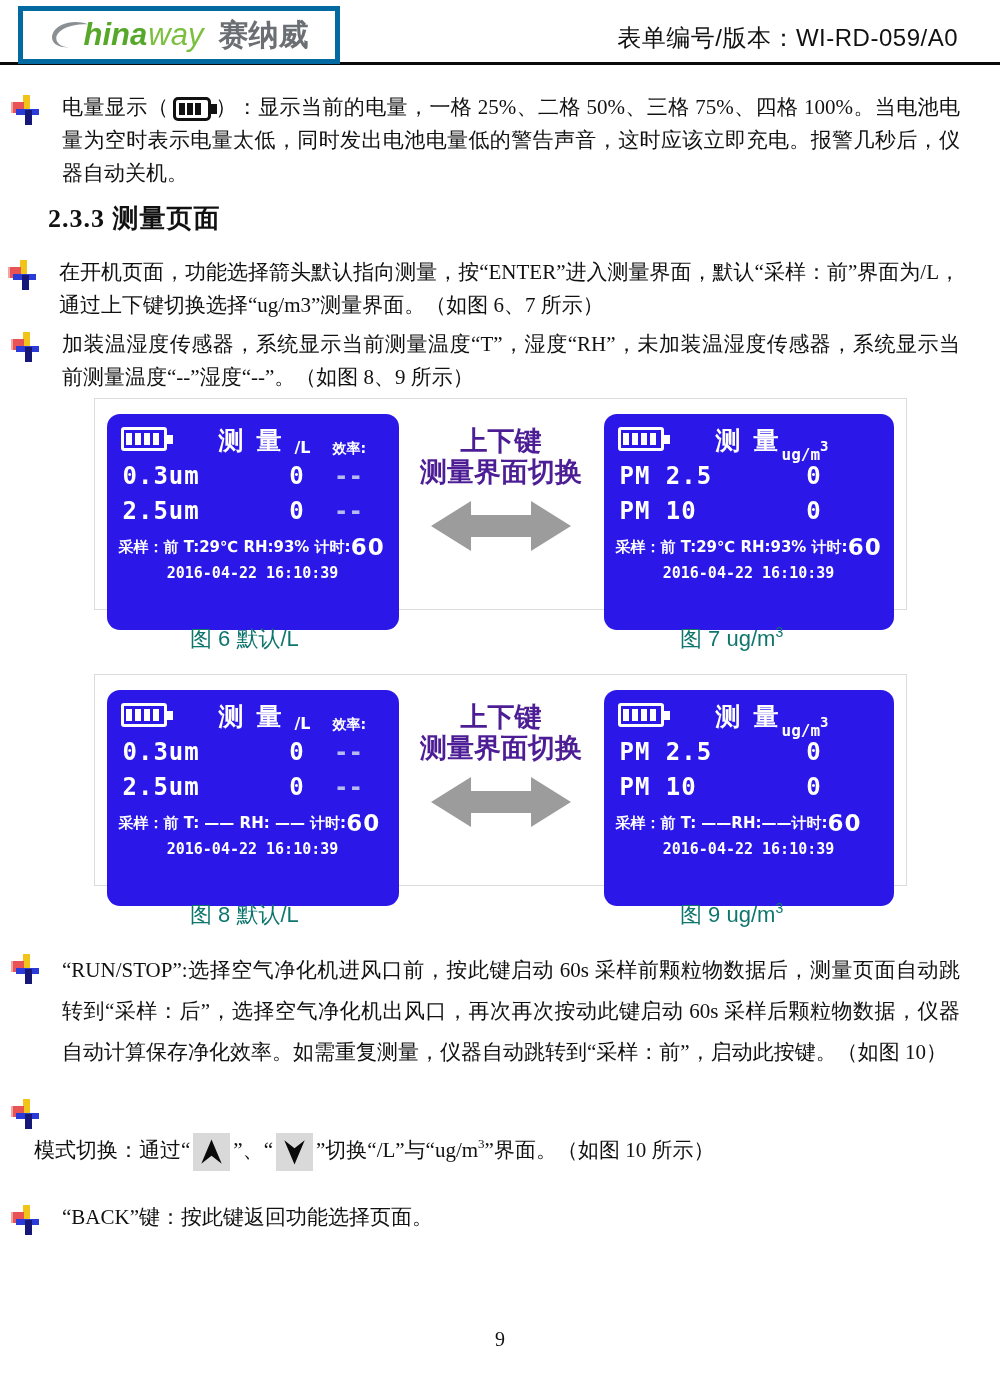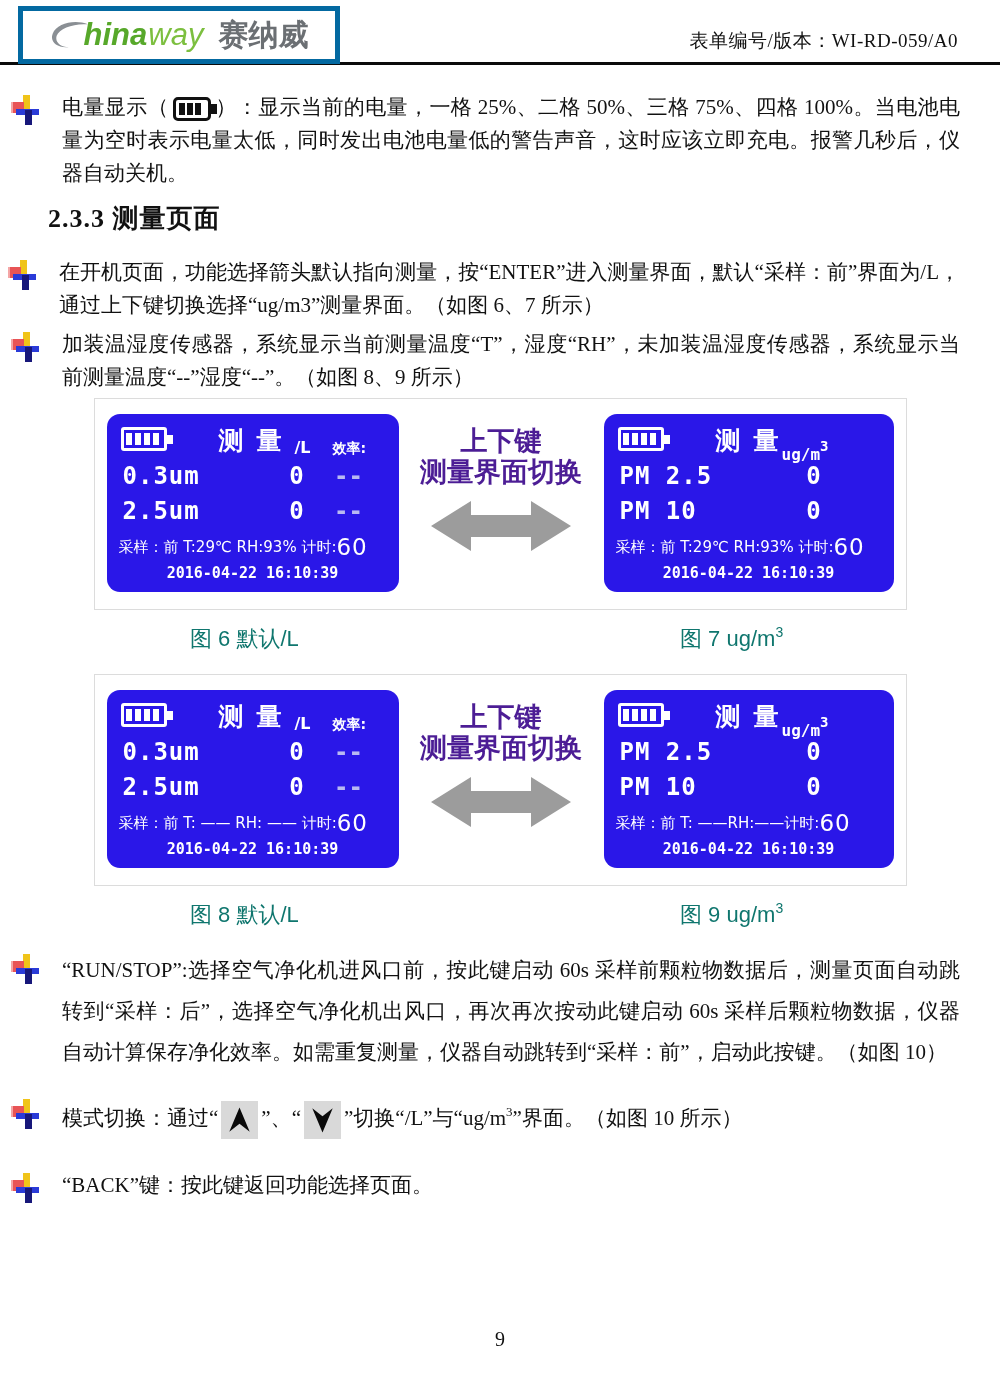--- a/index.html
+++ b/index.html
@@ -12,22 +12,22 @@
   .logo-box{
     position:absolute;left:18px;top:6px;width:312px;height:48px;
     border:5px solid #0369a1;display:flex;align-items:center;justify-content:center;
     font-family:"Liberation Sans","DejaVu Sans",sans-serif;
   }
   .logo-swoosh{width:40px;height:30px;margin-right:-6px;}
   .logo-hina{font-size:31px;font-weight:bold;font-style:italic;color:#57a82a;letter-spacing:0px;}
   .logo-way{font-size:31px;font-style:italic;color:#7cbf3f;margin-left:1px;}
   .logo-cn{font-size:30px;font-weight:bold;color:#6b6f73;margin-left:15px;font-family:"DejaVu Sans",sans-serif;}
   .doc-label{
-    position:absolute;right:42px;bottom:8px;font-size:19px;color:#111;
-    font-family:Liberation Serif, serif;letter-spacing:0.5px;
+    position:absolute;right:42px;bottom:8px;font-size:24px;color:#111;
+    font-family:Liberation Sans, sans-serif;letter-spacing:0.5px;
   }
   
   .bullet-row{display:flex;align-items:flex-start;padding:0 40px 0 12px;}
   .bullet-icon{position:relative;width:28px;height:30px;flex:0 0 28px;margin-top:4px;}
   .bullet-icon .b-yellow{position:absolute;left:11px;top:0;width:7px;height:16px;background:#f0c419;}
   .bullet-icon .b-red{position:absolute;left:1px;top:7px;width:11px;height:11px;background:#e85456;box-shadow:-2px 0 0 #f4a6a6;}
   .bullet-icon .b-blue{position:absolute;left:4px;top:14px;width:23px;height:6px;background:#2a3bd8;}
   .bullet-icon .b-navy{position:absolute;left:13px;top:15px;width:7px;height:15px;background:#17177a;}
   .bullet-text{margin-left:22px;font-size:21px;line-height:33px;text-align:justify;}
   .wide .bullet-text{line-height:41px;}
@@ -40,21 +40,21 @@
   .batt-inline .bars i{width:6px;background:#111;}
   .batt-inline .nub{position:absolute;right:-9px;top:4px;width:6px;height:10px;background:#111;}
   
   .key-btn{display:inline-block;width:37px;height:38px;background:#d9d9d9;vertical-align:-11px;
     margin:0 3px;text-align:center;}
   .key-btn svg{width:31px;height:32px;margin-top:3px;}
   
   .fig-group{position:relative;width:813px;height:212px;margin:4px auto 0;border:1px solid #dcdcdc;
     display:flex;align-items:flex-start;padding:0;box-sizing:border-box;}
   .screen{
-    position:relative;width:292px;height:178px;margin-top:15px;border-radius:13px;
+    position:relative;width:292px;height:216px;margin-top:15px;border-radius:13px;
     background:#2a17e8;color:#fff;font-family:"DejaVu Sans","Liberation Sans",sans-serif;flex:0 0 auto;
   }
   .screen.left{margin-left:12px;}
   .screen.right{width:290px;margin-right:12px;}
   .mid-col{flex:1 1 auto;display:flex;flex-direction:column;align-items:center;margin-top:26px;}
   .mid-label{font-family:"DejaVu Sans","Liberation Sans",sans-serif;font-weight:bold;color:#4c1d95;
     font-size:27px;line-height:31px;text-align:center;white-space:nowrap;}
   .dbl-arrow{margin-top:8px;}
   
   .batt-scr{position:absolute;left:14px;top:13px;width:46px;height:24px;border:3px solid #fff;
@@ -64,33 +64,33 @@
   .scr-title{position:absolute;left:112px;top:10px;font-size:25px;font-weight:bold;letter-spacing:13px;}
   .scr-unit{position:absolute;left:188px;top:24px;font-size:16px;font-weight:bold;}
   .scr-unit-r{position:absolute;left:178px;top:24px;font-size:16px;font-weight:bold;font-family:"DejaVu Sans Mono",monospace;}
   .scr-eff{position:absolute;left:226px;top:26px;font-size:14px;font-weight:bold;}
   .scr-row{position:absolute;left:16px;right:14px;font-family:"DejaVu Sans Mono","DejaVu Sans",monospace;
     font-size:24px;font-weight:bold;letter-spacing:1px;}
   .row1{top:48px;} .row2{top:83px;}
   .scr-row .val{position:absolute;left:152px;width:44px;text-align:center;letter-spacing:0;}
   .screen.right .scr-row .val{left:172px;}
   .scr-row .eff{position:absolute;left:196px;width:60px;text-align:center;color:#b9b9f2;letter-spacing:0;}
-  .scr-status{position:absolute;left:12px;right:10px;top:120px;font-size:15px;font-weight:normal;white-space:nowrap;}
+  .scr-status{position:absolute;left:12px;right:10px;top:120px;font-size:15px;font-weight:bold;white-space:nowrap;}
   .scr-status .timer{font-size:23px;vertical-align:-3px;letter-spacing:1px;}
   .scr-date{position:absolute;left:0;right:0;top:150px;text-align:center;font-size:15px;font-weight:bold;
     font-family:"DejaVu Sans Mono","DejaVu Sans",monospace;}
   
   .cap-row{position:relative;height:36px;margin-top:14px;font-family:"Liberation Sans","DejaVu Sans",sans-serif;font-size:22px;color:#0f766e;}
   .cap-left{position:absolute;left:190px;top:0;}
   .cap-right{position:absolute;left:680px;top:0;}
   sup.s3{font-size:14px;vertical-align:9px;}
   .mode-sup{font-size:13px;vertical-align:9px;}
   .page-num{position:absolute;left:0;right:0;top:1328px;text-align:center;font-size:20px;}
   .mt26{margin-top:26px;} .mt18{margin-top:18px;padding-left:9px;} .mt6{margin-top:6px;}
-  .mt14{margin-top:14px;} .mt22{margin-top:22px;} .mt30{margin-top:30px;}
+  .mt14{margin-top:14px;} .mt22{margin-top:22px;flex-direction:column;} .mt30{margin-top:30px;}
 </style>
 </head>
 <body>
 
 <div class="page">
 
   <div class="header">
     <div class="logo-box">
       <svg class="logo-swoosh" viewBox="0 0 60 44">
         <path d="M57 6 C38 -2 10 4 4 20 C-1 33 12 42 28 40 C16 40 7 33 10 23 C14 12 36 4 57 6 Z" fill="#8a8f94"></path>

